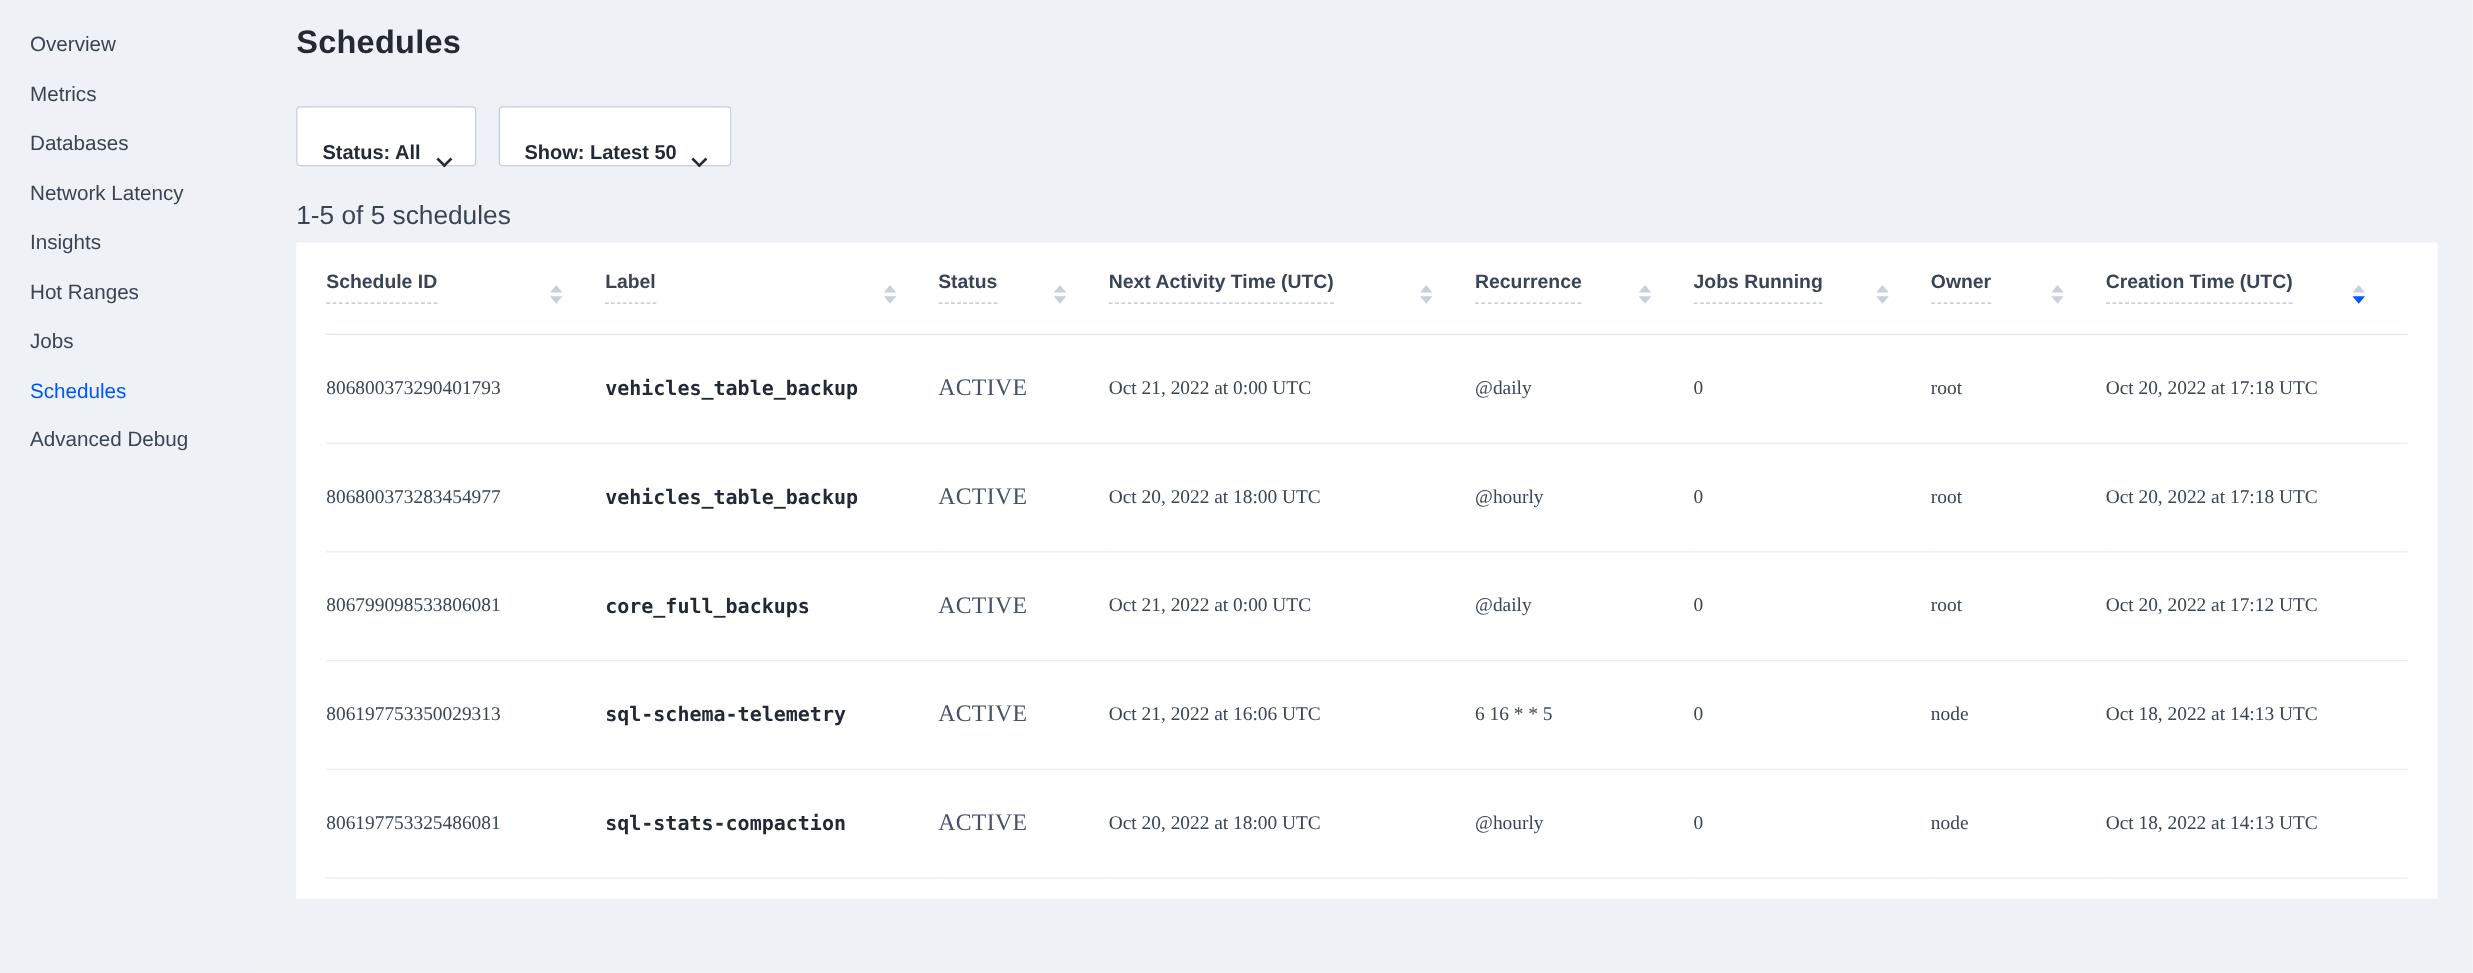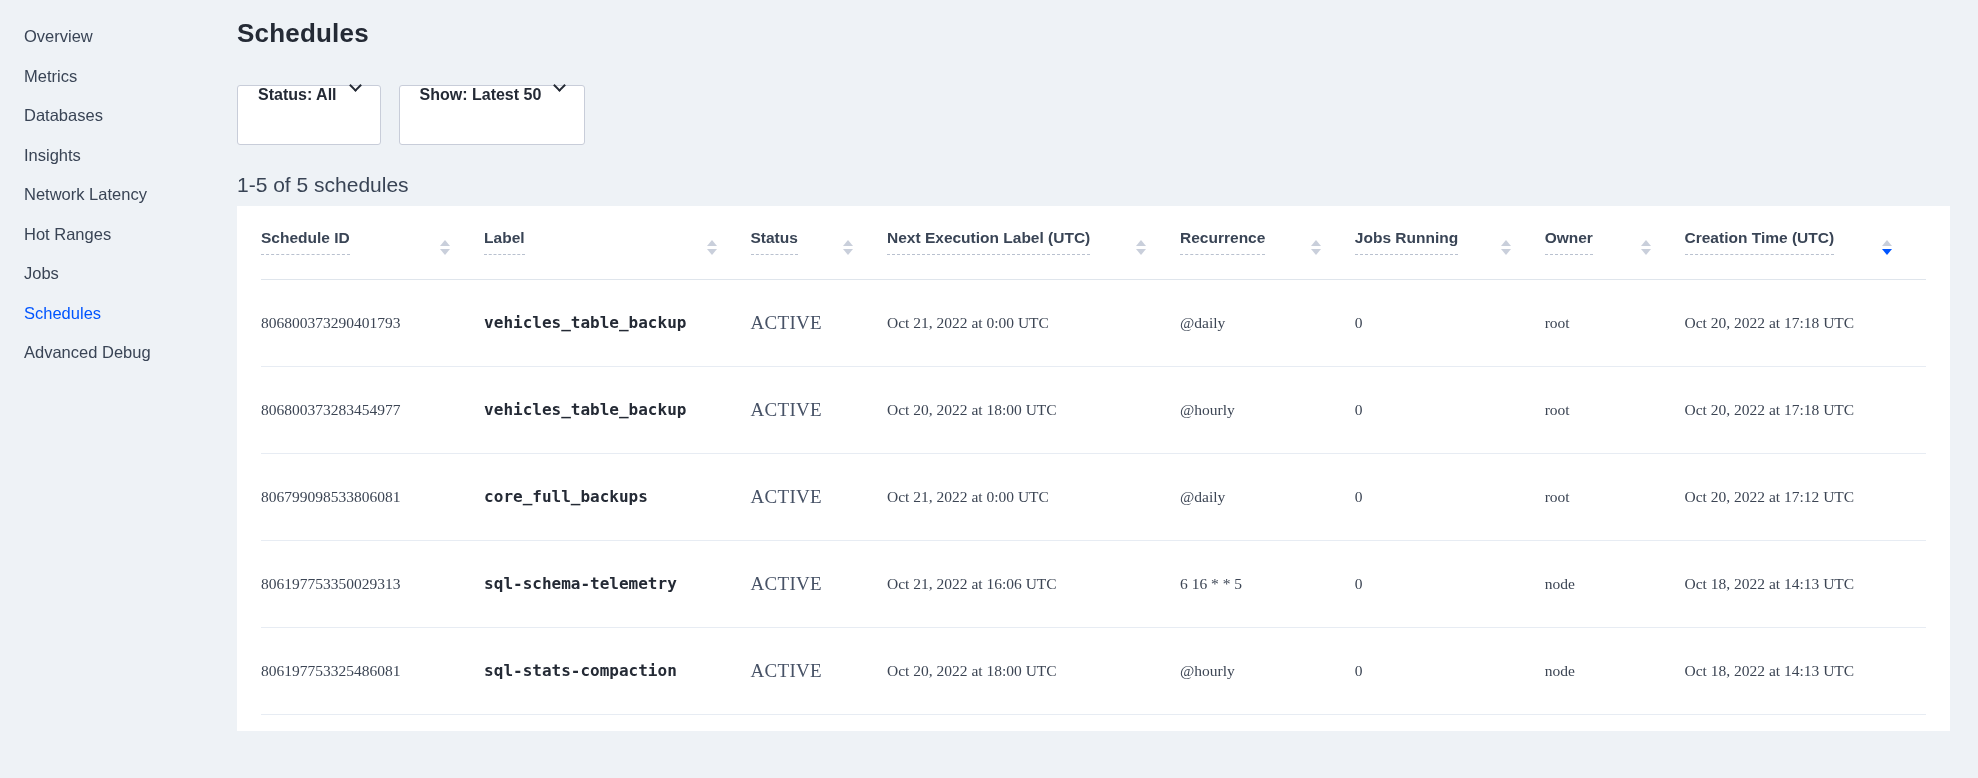--- a/index.html
+++ b/index.html
@@ -21,22 +21,22 @@
     cursor: pointer; white-space: nowrap;
   }
   .sidebar li.active { color: #0055ff; }
 
   
   .main { flex: 1 1 auto; padding: 18px 28px 0 0; }
   .page-title { font-size: 26px; font-weight: bold; color: #242a35; letter-spacing: 0.2px; }
 
   .filters { display: flex; gap: 18px; margin-top: 36px; }
   .dropdown {
-    display: inline-flex; align-items: flex-start;
-    height: 60px; padding: 0 20px;
+    display: inline-flex; align-items: flex-end;
+    height: 48px; padding: 0 20px;
     background: #ffffff; border: 1px solid #c8cdd9; border-radius: 3px;
     font-family: "Liberation Sans", sans-serif;
     font-size: 16px; font-weight: bold; color: #242a35;
     cursor: pointer;
   }
   .chevron {
     width: 9px; height: 9px; margin-left: 14px; margin-top: -5px;
     border-right: 2px solid #242a35; border-bottom: 2px solid #242a35;
     transform: rotate(45deg); display: inline-block;
   }
@@ -86,22 +86,22 @@
 </head>
 <body>
 
 <div class="layout">
 
   <nav class="sidebar">
     <ul>
       <li>Overview</li>
       <li>Metrics</li>
       <li>Databases</li>
+      <li>Network Latency</li>
       <li>Insights</li>
-      <li>Network Latency</li>
       <li>Hot Ranges</li>
       <li>Jobs</li>
       <li class="active">Schedules</li>
       <li>Advanced Debug</li>
     </ul>
   </nav>
 
   <main class="main">
     <h1 class="page-title">Schedules</h1>
 
@@ -154,21 +154,21 @@
                 <div class="th-inner">
                   <span class="th-label">Status</span>
                   <span class="sort">
                     <i class="up"></i>
                     <i class="down"></i>
                   </span>
                 </div>
               </th>
             <th>
                 <div class="th-inner">
-                  <span class="th-label">Next Execution Label (UTC)</span>
+                  <span class="th-label">Next Activity Time (UTC)</span>
                   <span class="sort">
                     <i class="up"></i>
                     <i class="down"></i>
                   </span>
                 </div>
               </th>
             <th>
                 <div class="th-inner">
                   <span class="th-label">Recurrence</span>
                   <span class="sort">

